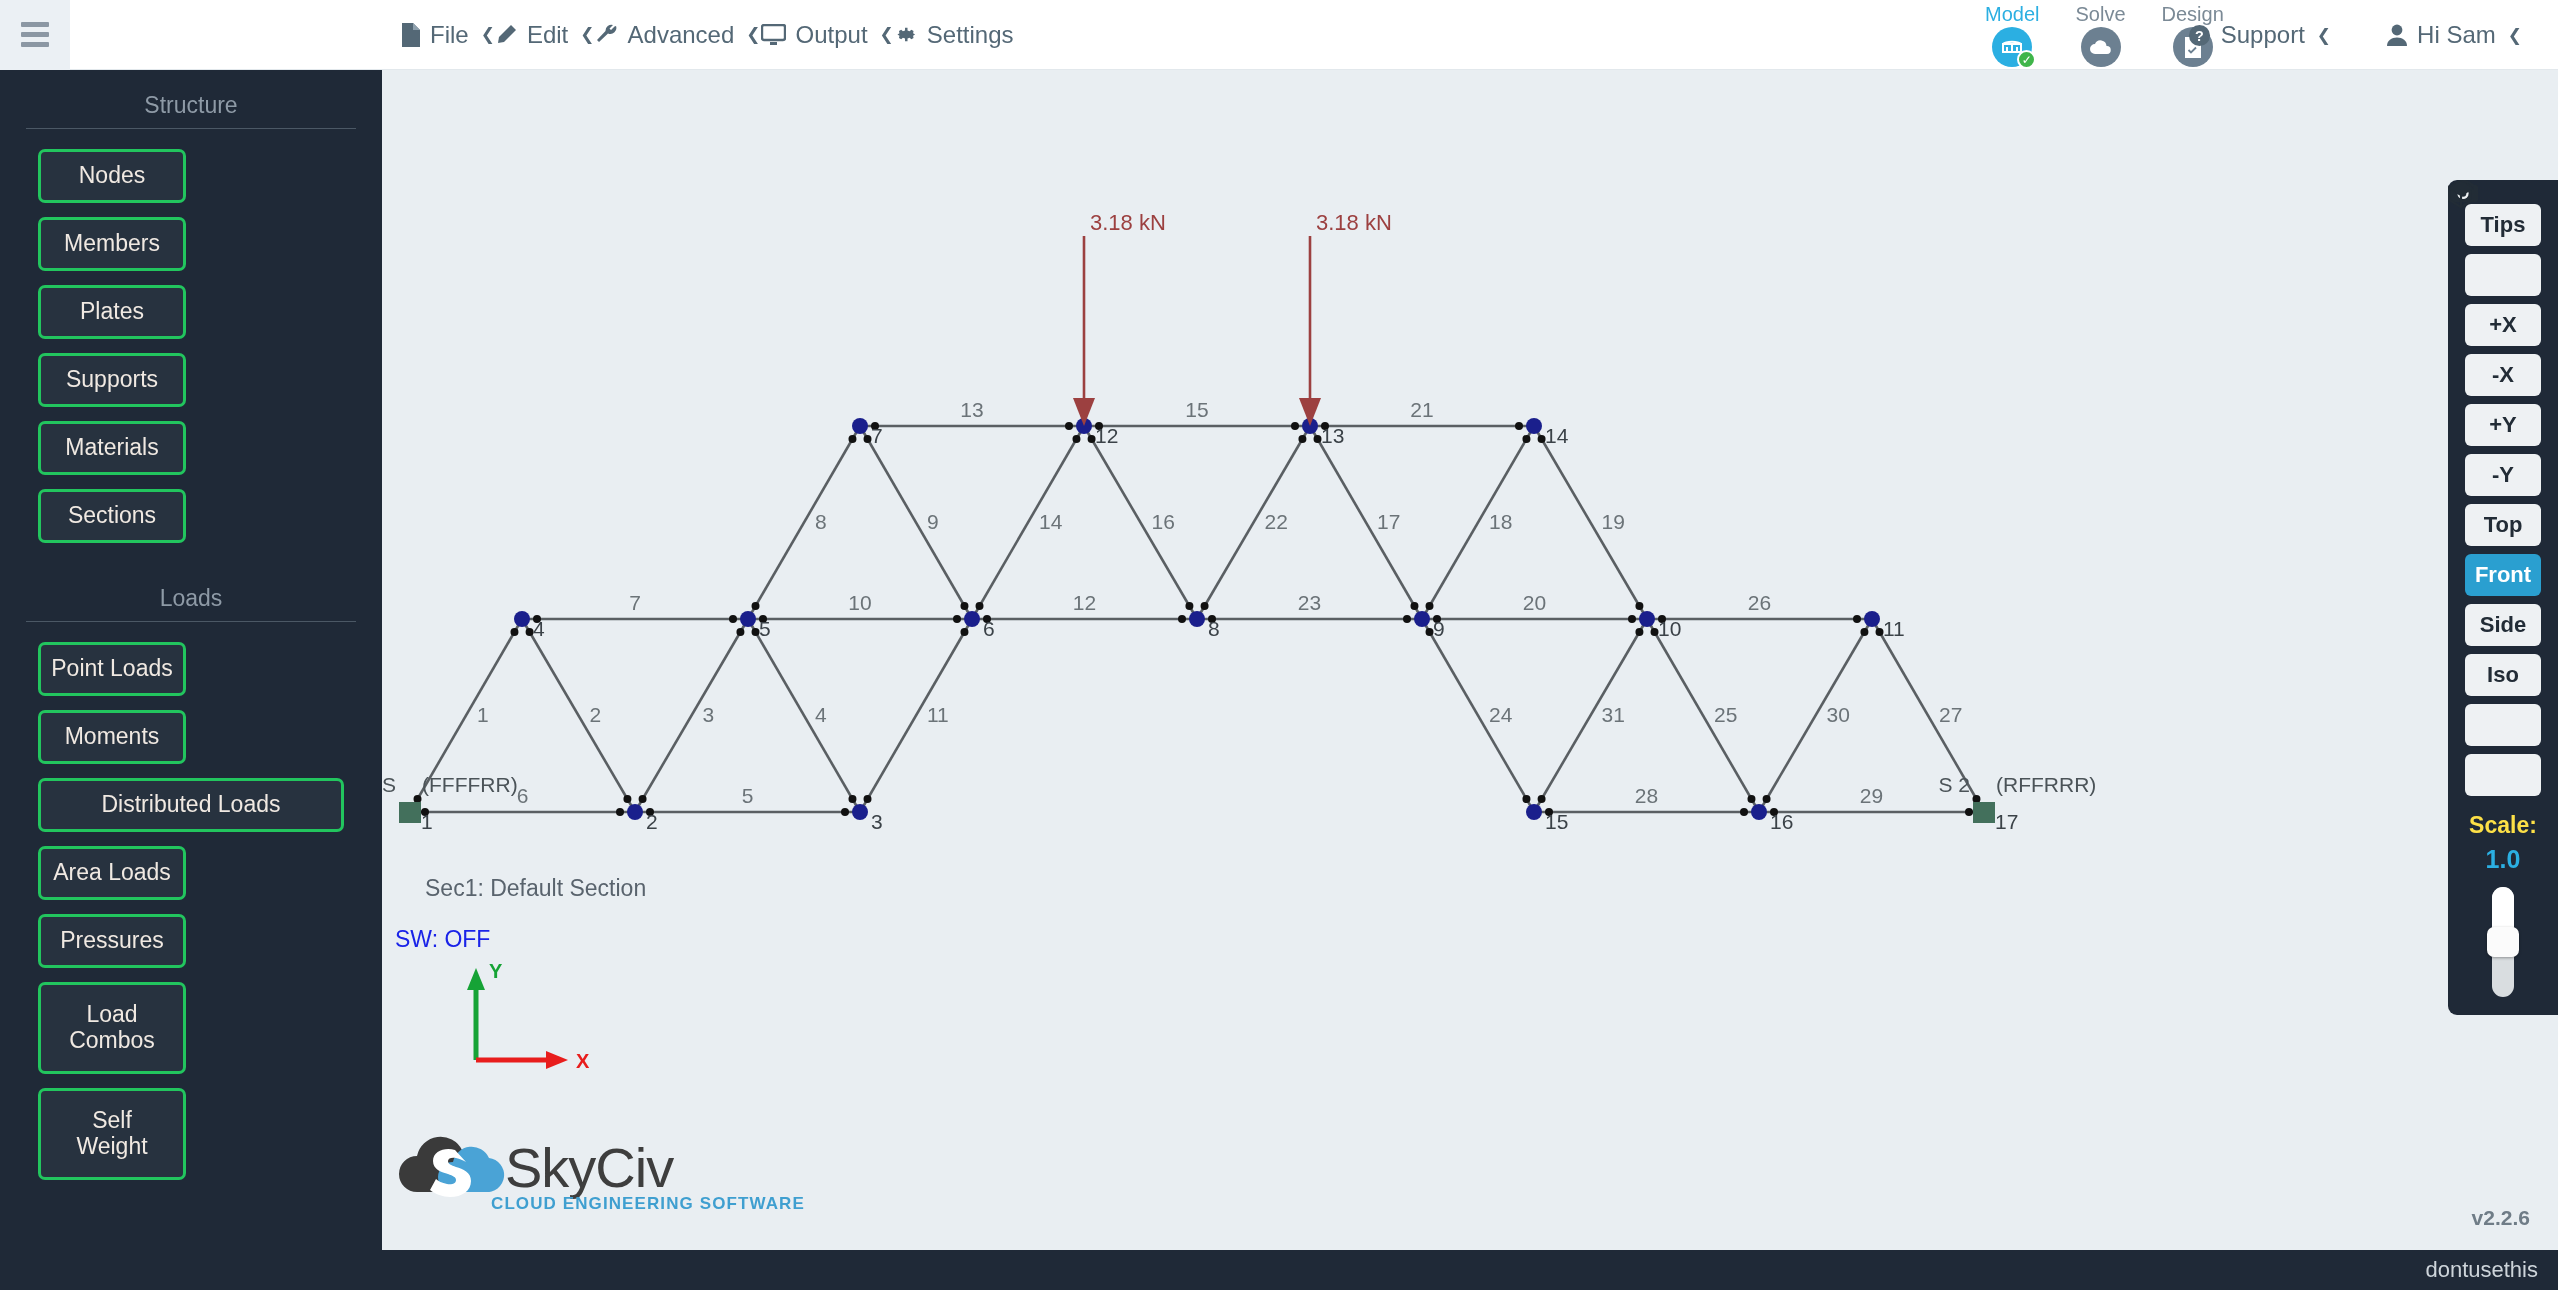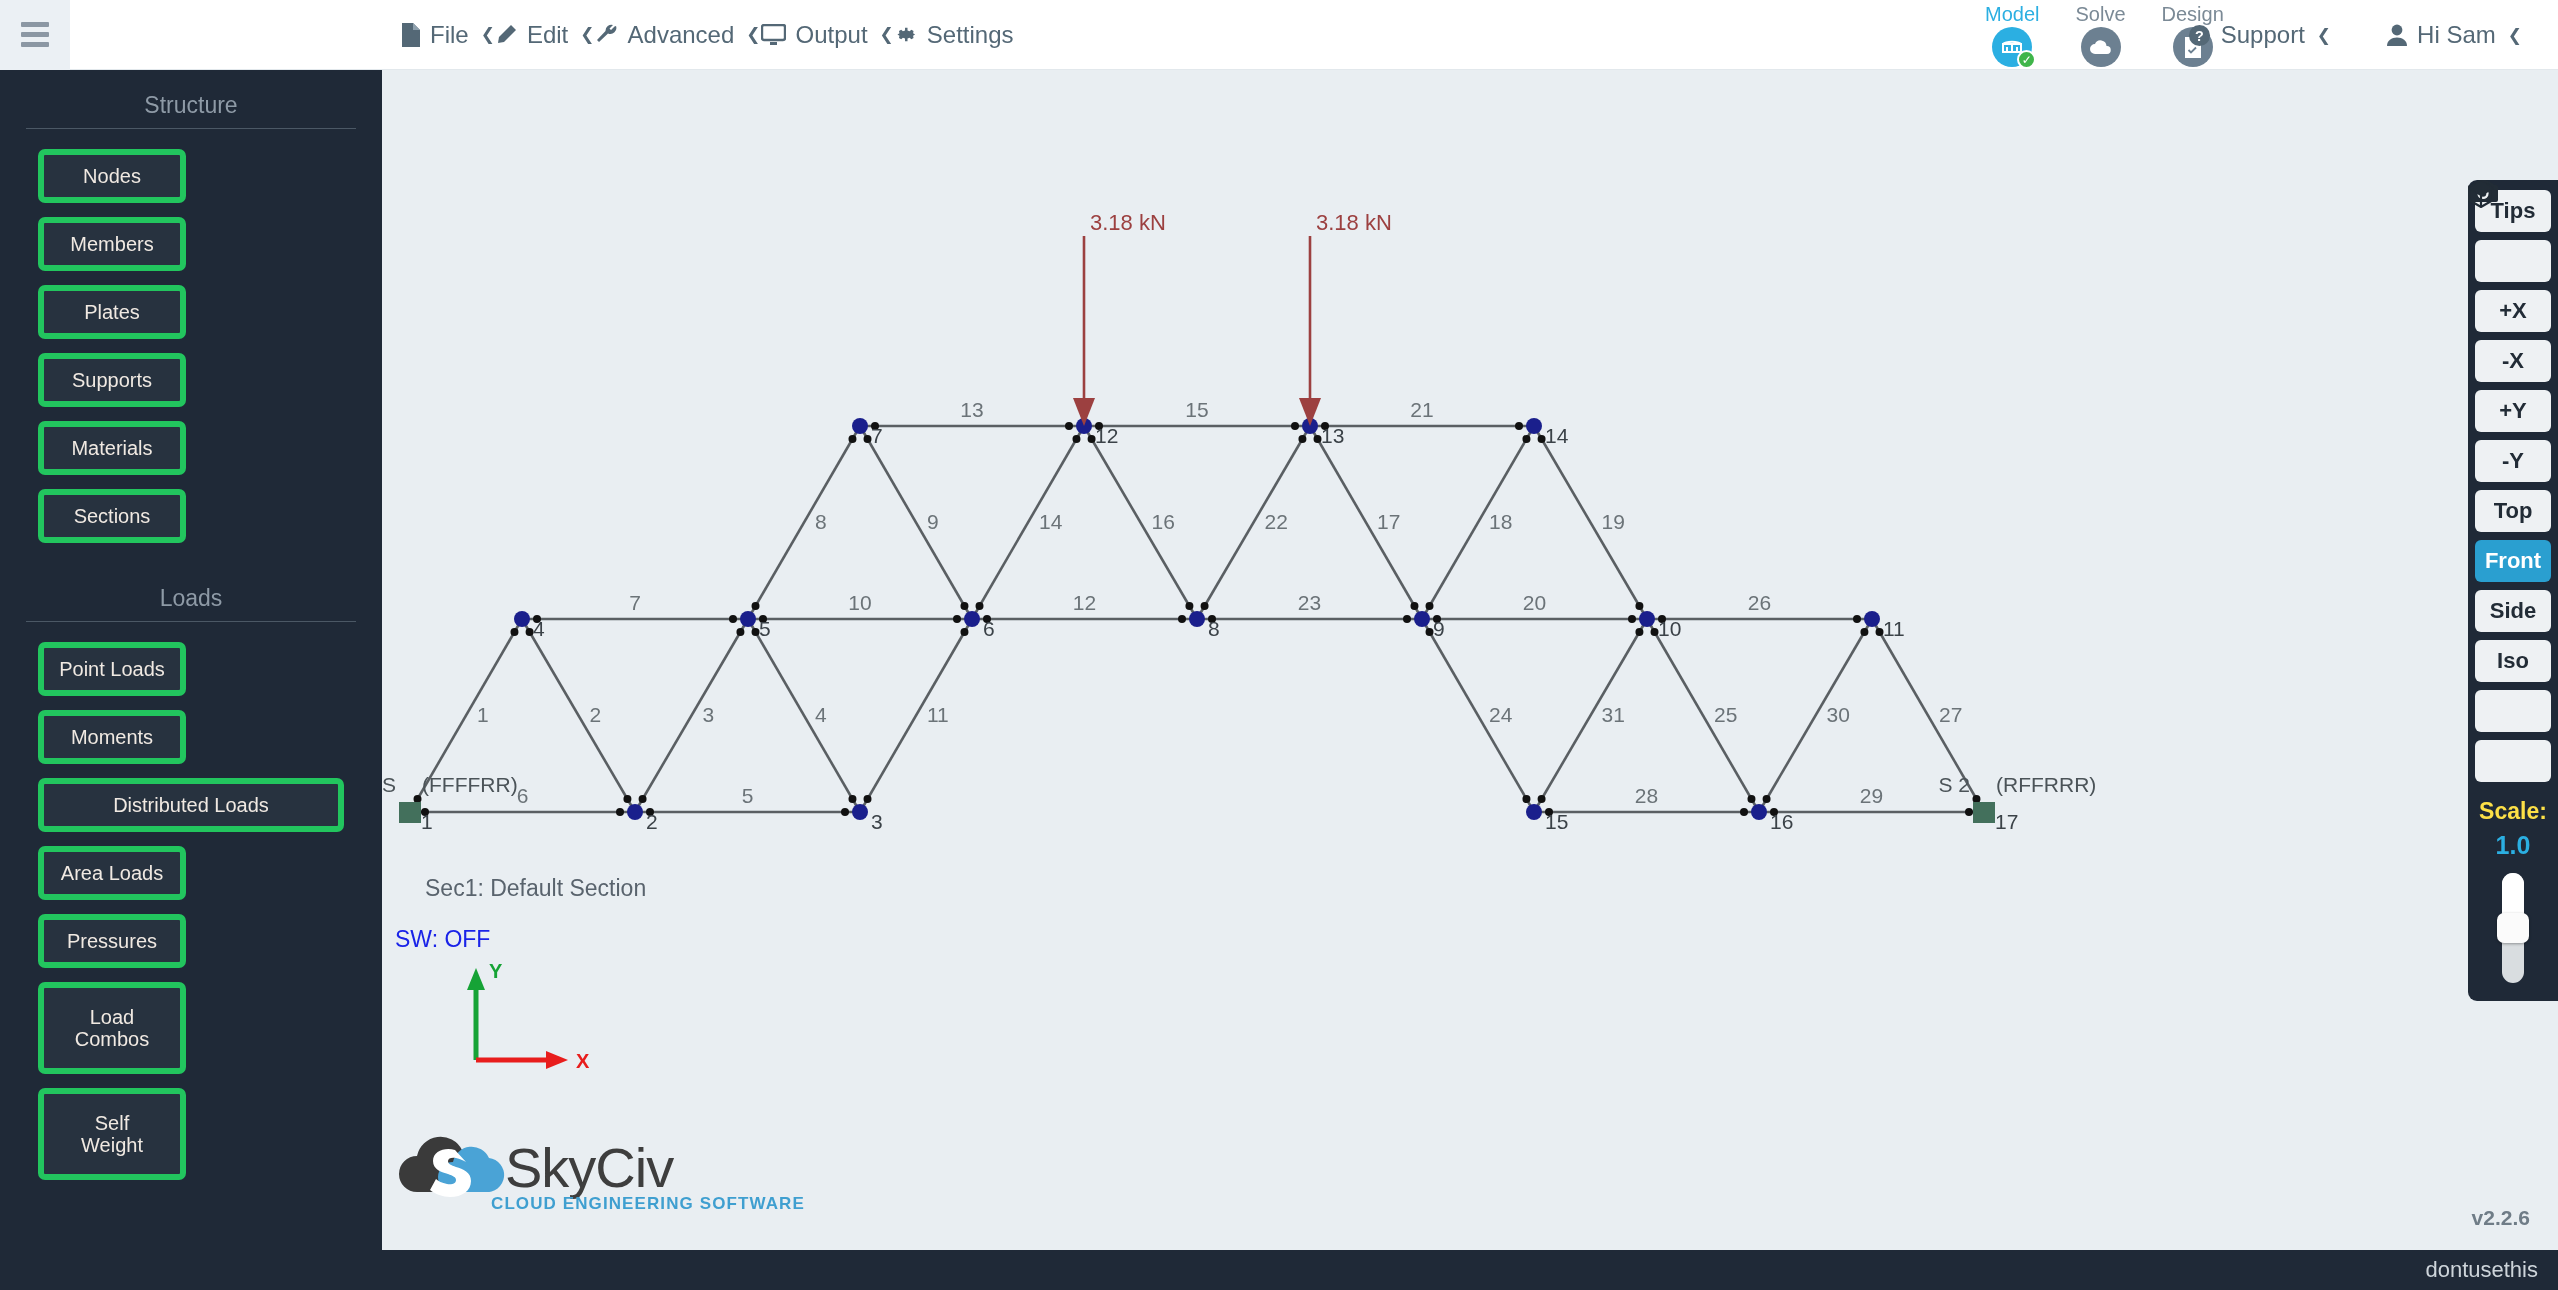--- a/index.html
+++ b/index.html
@@ -53,22 +53,22 @@
   .sidebar {
     position: absolute; left: 0; top: 70px; width: 382px; height: 1220px;
     background: #1f2937; padding-top: 22px;
   }
   .sb-section-title {
     color: #8e9aa6; font-size: 23px; text-align: center; margin-bottom: 9px;
   }
   .sb-divider { height: 1px; background: #4b5865; margin: 0 26px 20px 26px; }
   .sb-grid { display: flex; flex-wrap: wrap; gap: 14px; padding: 0 38px; }
   .sb-btn {
-    background: #27323f; border: 6px solid #22c55e; border-radius: 7px;
-    color: #f0e9e2; font-size: 20px; cursor: pointer;
+    background: #27323f; border: 3px solid #22c55e; border-radius: 7px;
+    color: #f0e9e2; font-size: 23px; cursor: pointer;
     display: flex; align-items: center; justify-content: center; text-align: center;
     height: 54px; line-height: 1.12;
   }
   .sb-btn.half { width: 148px; }
   .sb-btn.full { width: 310px; }
   .sb-btn.tall { height: 92px; white-space: pre-line; }
   .sb-gap { height: 42px; width: 100%; }
 
   
   .canvas {
@@ -85,23 +85,23 @@
   .logo-row { display: flex; align-items: center; }
   .logo-mark { position: relative; width: 110px; height: 66px; }
   .logo-word { font-size: 56px; color: #3e3e3e; letter-spacing: -1px; }
   .logo-tag {
     font-size: 17px; color: #3f9fd0; font-weight: bold;
     letter-spacing: 1.1px; margin-left: 96px; margin-top: -6px; text-align: right;
   }
 
   
   .viewbar {
-    position: absolute; right: 0px; top: 110px; width: 90px;
+    position: absolute; right: 0px; top: 110px; width: 110px;
     background: #1f2937; border-radius: 9px 0 0 9px;
-    padding: 10px 10px 18px 10px; display: flex; flex-direction: column; gap: 8px;
+    padding: 24px 10px 18px 10px; display: flex; flex-direction: column; gap: 8px;
     align-items: center;
   }
   .vb-btn {
     width: 76px; height: 42px; background: #eef1f3; border-radius: 6px;
     display: flex; align-items: center; justify-content: center;
     font-size: 22px; color: #222c36; font-weight: bold; cursor: pointer;
   }
   .vb-btn.active { background: #2a9fd0; color: #ffffff; }
   .vb-scale-label { font-size: 23px; color: #fde047; font-weight: bold; margin-top: 8px; text-align: center; }
   .vb-scale-val { font-size: 25px; color: #2bafe2; font-weight: bold; line-height: 1; margin-bottom: 7px; }

